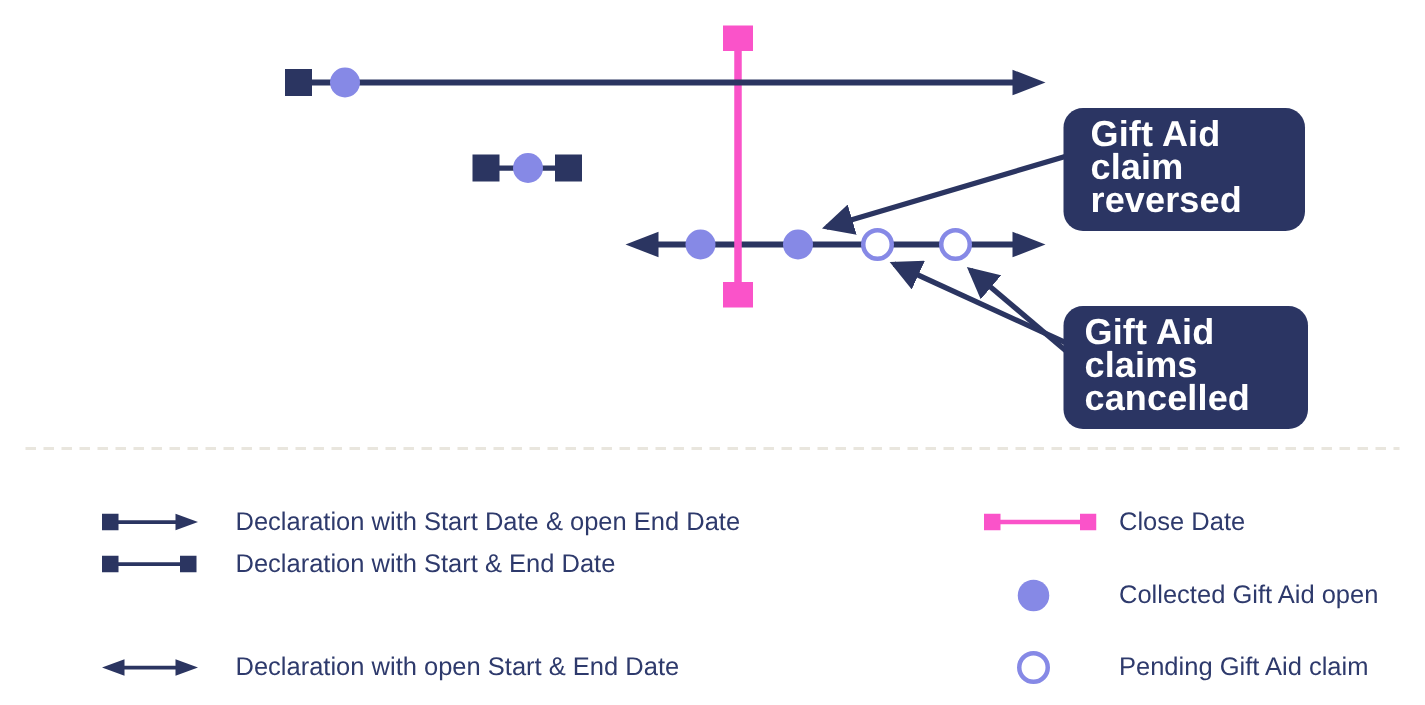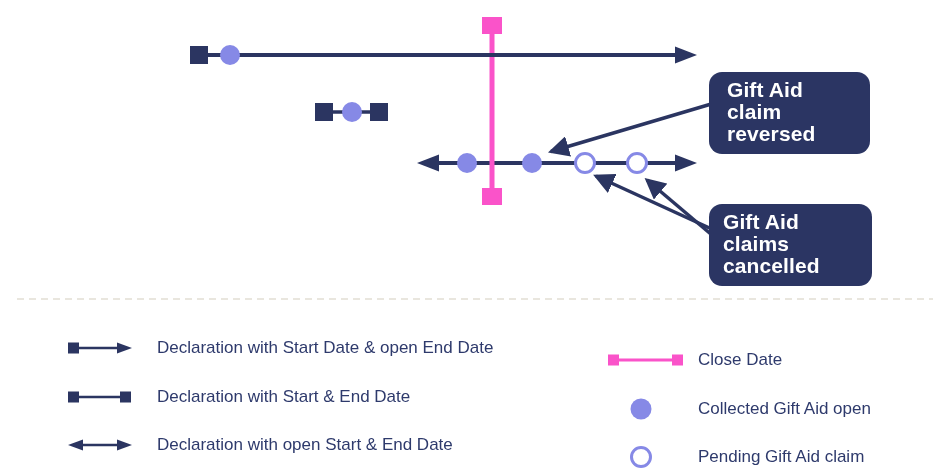--- a/index.html
+++ b/index.html
@@ -13,28 +13,28 @@
   .s-navy{stroke:var(--navy);fill:none;}
   .f-peri{fill:var(--periwinkle);}
   .s-peri{stroke:var(--periwinkle);}
   .f-pink{fill:var(--pink);}
   .s-pink{stroke:var(--pink);fill:none;}
   .f-white{fill:#ffffff;}
   .divider{stroke:var(--divider);}
   .callout{
     position:absolute;background:var(--callout-bg);color:var(--callout-text);
     border-radius:13px;box-sizing:border-box;
-    font-weight:700;font-size:21px;line-height:22px;
+    font-weight:700;font-size:24px;line-height:22px;
     padding:7px 14px 9px 18px;letter-spacing:.1px;
   }
   .callout-reversed{left:709px;top:72px;width:161px;min-height:57px;}
   .callout-cancelled{left:709px;top:204px;width:163px;min-height:61px;padding-left:14px;}
   .legend-row{position:absolute;height:32px;display:flex;align-items:center;}
   .legend-row.col-left{left:68px;}
-  .legend-row.col-right{left:608px;margin-top:12px;}
+  .legend-row.col-right{left:656px;}
   .legend-icon{flex:0 0 auto;display:block;}
   .col-left .legend-icon{margin-right:25px;}
   .col-right .legend-icon{margin-right:15px;}
   .legend-label{
     color:var(--text);font-weight:400;font-size:17px;line-height:20px;white-space:nowrap;
   }
 </style>
 </head>
 <body>
 
@@ -93,21 +93,21 @@
   <div class="callout callout-cancelled">Gift Aid claims cancelled</div>
 
   <div class="legend-row col-left" style="top:332px;">
     <svg class="legend-icon" width="64" height="16" viewBox="0 0 64 16">
       <rect x="0" y="2.5" width="11" height="11" class="f-navy"></rect>
       <line x1="5" y1="8" x2="50" y2="8" class="s-navy" stroke-width="2.5"></line>
       <polygon points="64,8 49,2.5 49,13.5" class="f-navy"></polygon>
     </svg>
     <span class="legend-label">Declaration with Start Date &amp; open End Date</span>
   </div>
-  <div class="legend-row col-left" style="top:381px;">
+  <div class="legend-row col-left" style="top:360px;">
     <svg class="legend-icon" width="64" height="16" viewBox="0 0 64 16">
       <rect x="0" y="2.5" width="11" height="11" class="f-navy"></rect>
       <line x1="5" y1="8" x2="58" y2="8" class="s-navy" stroke-width="2.5"></line>
       <rect x="52" y="2.5" width="11" height="11" class="f-navy"></rect>
     </svg>
     <span class="legend-label">Declaration with Start &amp; End Date</span>
   </div>
   <div class="legend-row col-left" style="top:429px;">
     <svg class="legend-icon" width="64" height="16" viewBox="0 0 64 16">
       <polygon points="0,8 15,2.5 15,13.5" class="f-navy"></polygon>

